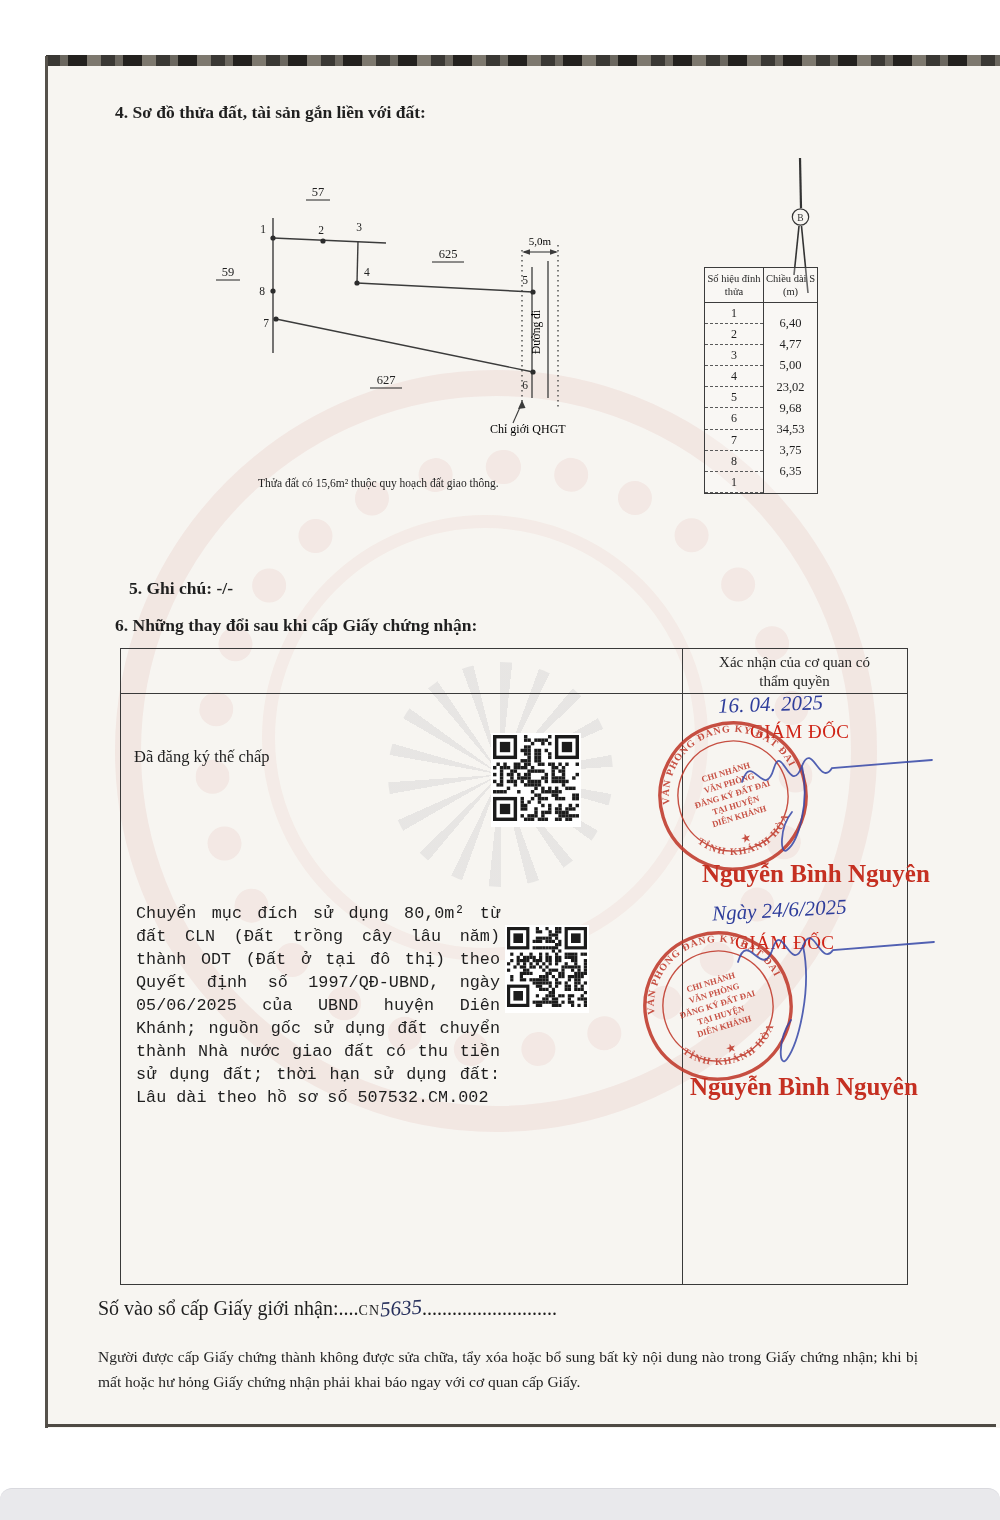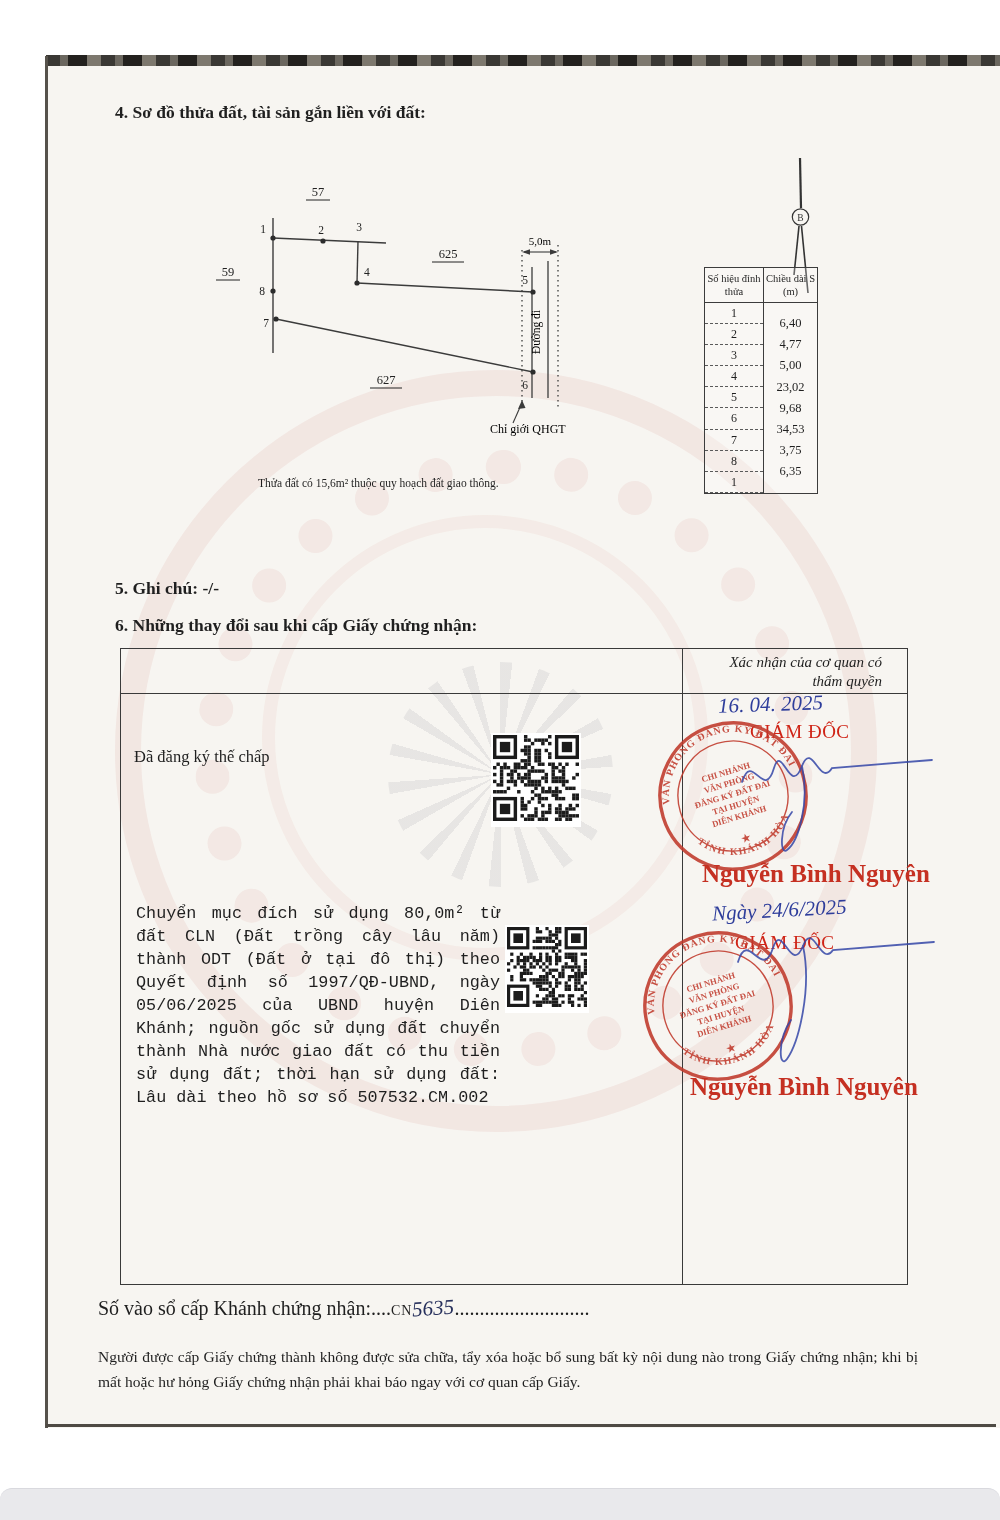--- a/index.html
+++ b/index.html
@@ -33,21 +33,21 @@
   .vc2{flex:1;}
   .vcell{height:21.1px;line-height:21px;text-align:center;font-size:12px;border-bottom:1px dashed #5a5a5a;box-sizing:border-box;}
   .lenwrap{padding-top:10px;}
   .lcell{height:21.2px;line-height:21px;text-align:center;font-size:12.5px;}
   
   .ctable{left:120px;top:648px;width:786px;height:635px;border:1.6px solid #3a3a3a;}
   .chead{position:absolute;left:0;top:0;width:100%;height:45px;border-bottom:1.6px solid #3a3a3a;box-sizing:border-box;}
   .cdivider{position:absolute;left:561px;top:0;height:100%;border-left:1.6px solid #3a3a3a;}
   .chead-c1{position:absolute;left:0;top:0;width:561px;height:45px;display:flex;align-items:center;justify-content:center;font-size:16px;}
   .chead-c2{position:absolute;left:561px;top:0;width:225px;height:45px;display:flex;align-items:center;justify-content:center;
-    text-align:right;font-size:15px;line-height:1.25;font-style:italic;}
+    text-align:center;font-size:15px;line-height:1.25;}
   .chead-c2 span{display:block;width:175px;}
   .row-text{font-size:16.5px;}
   .para{width:364px;text-align:justify;line-height:1.37;font-size:16.8px;}
   .hand{font-style:italic;color:#2e3d9b;font-size:21px;white-space:nowrap;}
   .red-title{color:#cf2417;font-weight:normal;font-size:19px;letter-spacing:0.5px;white-space:nowrap;}
   .red-name{color:#c53022;font-weight:bold;font-size:25px;white-space:nowrap;}
   .stamp{width:160px;height:160px;opacity:0.88;}
   .qr{background:#fff;padding:2px;}
   .serial{font-size:20px;white-space:nowrap;}
   .serial .prefix{font-size:14px;letter-spacing:1px;}
@@ -169,21 +169,21 @@
         <div class="lcell">9,68</div>
         <div class="lcell">34,53</div>
         <div class="lcell">3,75</div>
         <div class="lcell">6,35</div>
       </div>
   </div>
 </div>
 
 <div class="abs small-note" style="left:258px;top:477px;">Thửa đất có 15,6m² thuộc quy hoạch đất giao thông.</div>
 
-<div class="abs heading" style="left:115px;top:578px;">5. Ghi chú: -/-</div>
+<div class="abs heading" style="left:129px;top:578px;">5. Ghi chú: -/-</div>
 <div class="abs heading" style="left:115px;top:615px;">6. Những thay đổi sau khi cấp Giấy chứng nhận:</div>
 
 <div class="abs ctable">
   <div class="cdivider"></div>
   <div class="chead"></div>
   <div class="chead-c2">
     <span>Xác nhận của cơ quan có thẩm quyền</span>
   </div>
 </div>
 
@@ -681,16 +681,16 @@
 <svg class="abs" style="left:0;top:0;pointer-events:none;" width="1000" height="1520" viewBox="0 0 1000 1520">
   <g stroke="#3547a8" stroke-width="1.8" fill="none" stroke-linecap="round" opacity="0.85">
     <path d="M742,782 C752,750 764,802 774,768 C782,742 790,798 802,766 C812,740 820,788 832,768 L932,760"></path>
     <path d="M802,766 C810,804 798,842 787,850 C780,856 779,828 792,812"></path>
     <path d="M738,962 C748,928 762,982 773,948 C782,920 791,976 803,946 C813,920 821,968 833,950 L934,942"></path>
     <path d="M803,946 C812,988 799,1042 787,1059 C779,1070 777,1040 791,1020"></path>
   </g>
 </svg>
 
 <div class="abs serial" style="left:98px;top:1296px;">
-  <span>Số vào sổ cấp Khánh chứng nhận:....</span><span class="prefix">CN</span><span class="number">5635</span><span>...........................</span>
+  <span>Số vào sổ cấp Giấy giới nhận:....</span><span class="prefix">CN</span><span class="number">5635</span><span>...........................</span>
 </div>
 
 <div class="abs footer-note" style="left:98px;top:1344px;">Người được cấp Giấy chứng thành không được sửa chữa, tẩy xóa hoặc bổ sung bất kỳ nội dung nào trong Giấy chứng nhận; khi bị mất hoặc hư hỏng Giấy chứng nhận phải khai báo ngay với cơ quan cấp Giấy.</div>
 
 </body></html>

